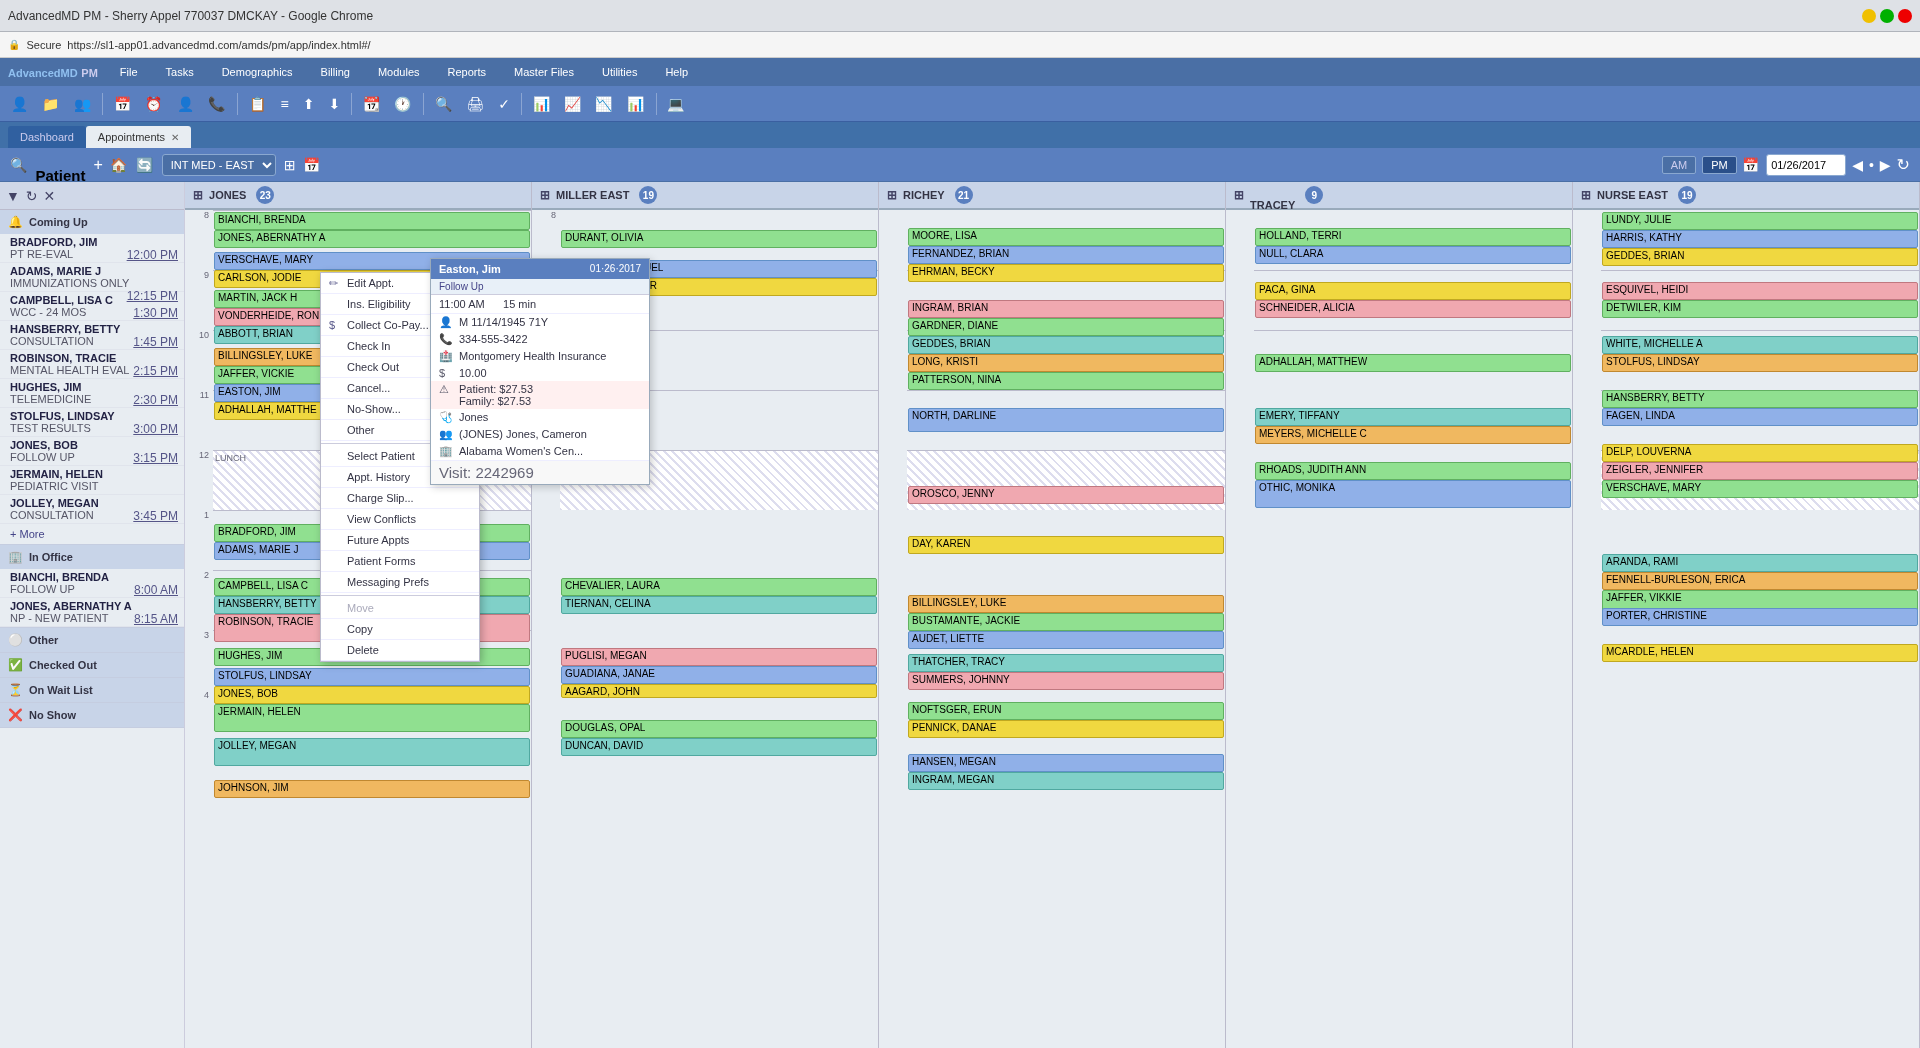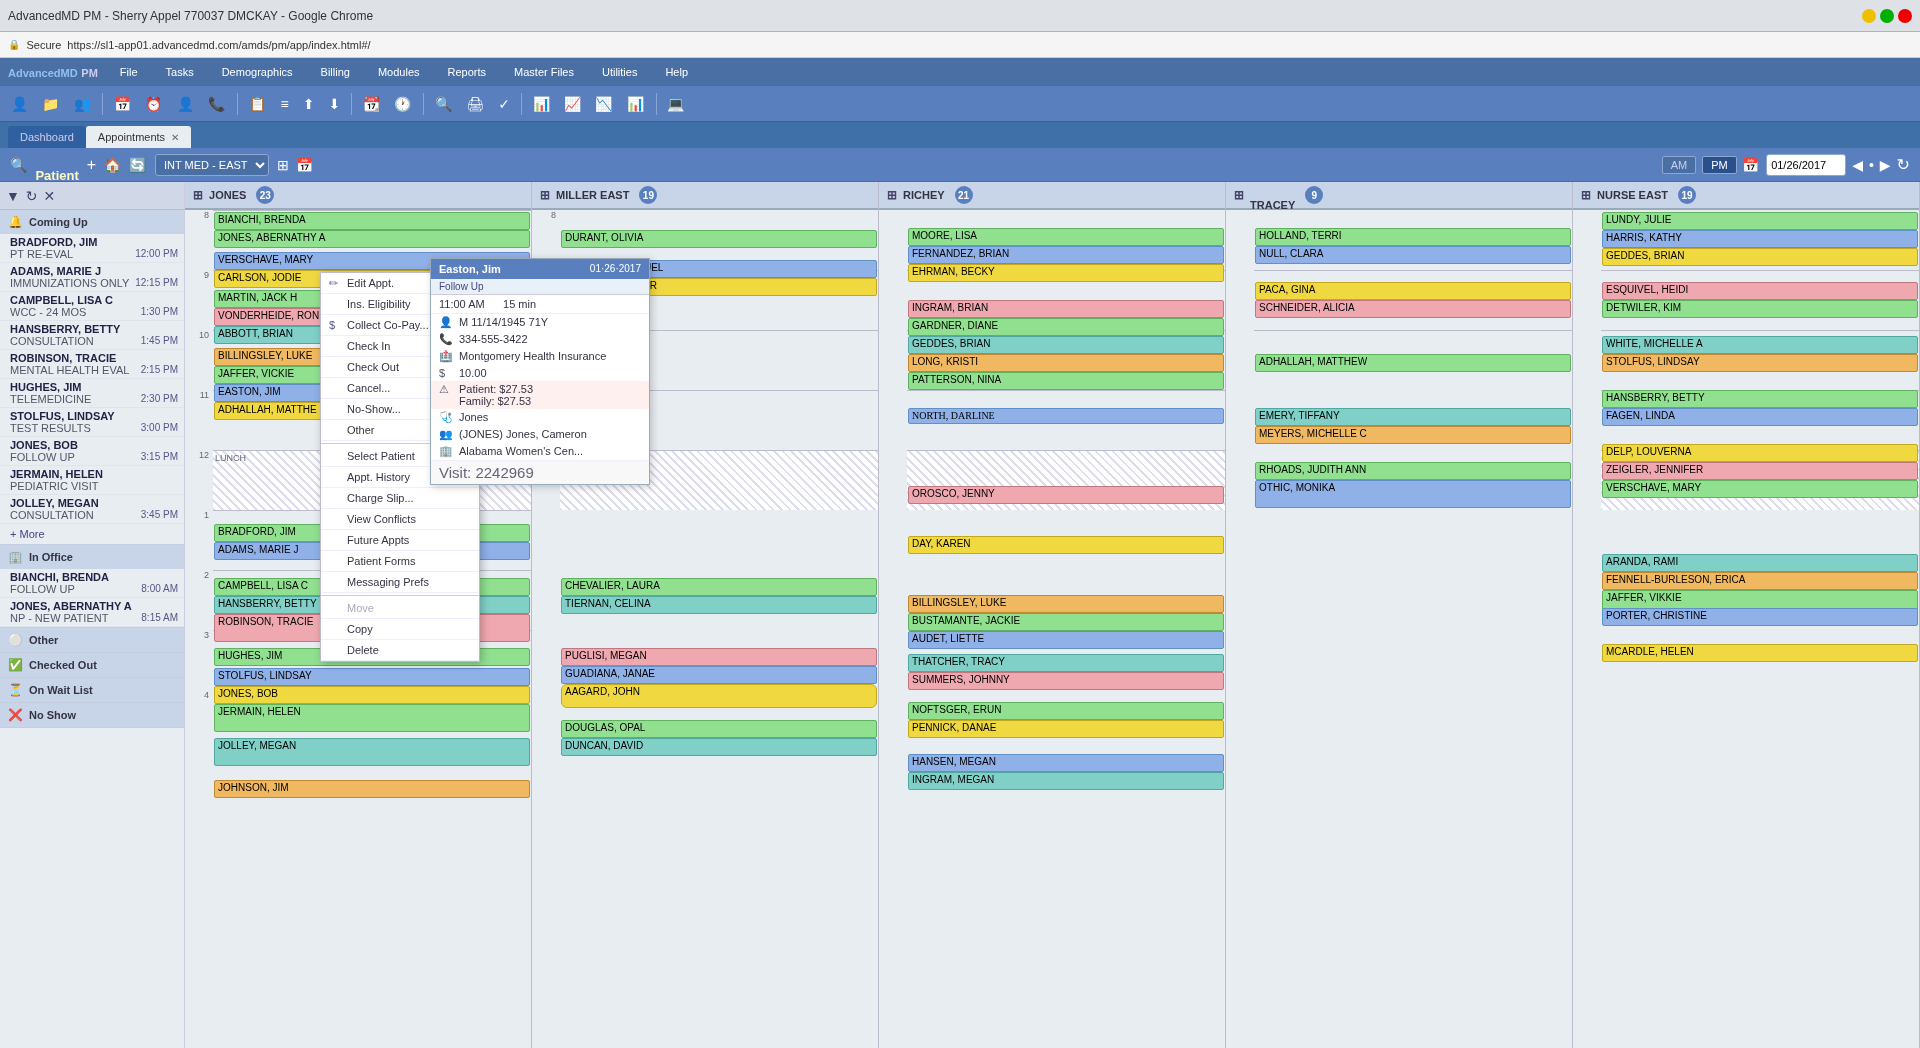--- a/index.html
+++ b/index.html
@@ -30,21 +30,21 @@
 
     
     .tabs-bar { background: #4070a8; height: 26px; display: flex; align-items: flex-end; padding: 0 8px; }
     .tab { height: 22px; padding: 0 12px; display: flex; align-items: center; cursor: pointer; border-radius: 3px 3px 0 0; font-size: 11px; }
     .tab.active { background: #e8edf2; color: #333; }
     .tab.inactive { background: #3060a0; color: #cce; }
     .tab-close { margin-left: 6px; color: #666; font-size: 10px; cursor: pointer; }
 
     
     .search-bar { background: #5a7fbf; height: 34px; display: flex; align-items: center; padding: 0 10px; gap: 8px; border-bottom: 1px solid #4a6fa5; }
-    .search-label { color: #fef9c3; font-weight: bold; font-size: 13px; margin-top: 21px; }
+    .search-label { color: #000000; font-weight: bold; font-size: 15px; margin-top: 21px; }
     .search-add-btn { color: white; font-size: 16px; cursor: pointer; }
     .search-nav-btn { color: white; font-size: 14px; cursor: pointer; }
     .provider-selector { background: #4a6fa5; color: white; border: 1px solid #8aa8d0; border-radius: 3px; height: 22px; padding: 0 4px; font-size: 11px; }
     .calendar-controls { display: flex; align-items: center; gap: 6px; margin-left: auto; }
     .ampm-btn { padding: 2px 8px; border: 1px solid #8aa8d0; background: #4a6fa5; color: #cce; border-radius: 2px; cursor: pointer; font-size: 11px; }
     .ampm-btn.active { background: #2a4f8a; color: white; }
     .date-input { height: 22px; width: 80px; border: 1px solid #8aa8d0; border-radius: 3px; padding: 0 4px; font-size: 11px; background: white; }
     .nav-arrow { color: white; cursor: pointer; font-size: 14px; }
     .refresh-btn { color: white; font-size: 16px; cursor: pointer; }
 
@@ -54,21 +54,21 @@
     
     .sidebar { width: 185px; background: #e8edf2; border-right: 1px solid #ccd; overflow-y: auto; flex-shrink: 0; }
     .sidebar-filter-bar { background: #d0d8e8; height: 28px; display: flex; align-items: center; padding: 0 6px; gap: 6px; border-bottom: 1px solid #bbc; }
     .filter-icon { color: #446; font-size: 14px; cursor: pointer; }
     .sidebar-section { border-bottom: 1px solid #c5cde0; }
     .sidebar-section-header { background: #c8d4e8; height: 24px; display: flex; align-items: center; padding: 0 8px; gap: 6px; font-weight: bold; color: #334; cursor: pointer; }
     .section-icon { font-size: 12px; }
     .sidebar-item { padding: 2px 6px 2px 10px; cursor: pointer; border-bottom: 1px solid #e0e4ec; }
     .sidebar-item .patient-name { font-weight: bold; color: #224; font-size: 11px; }
     .sidebar-item .appt-info { color: #556; font-size: 10px; }
-    .sidebar-item .appt-time { float: right; color: #558; font-size: 10px; }
+    .sidebar-item .appt-time { float: right; color: #558; font-size: 12px; text-decoration: underline; }
     .more-btn { padding: 4px 10px; color: #448; cursor: pointer; font-size: 11px; }
 
     
     .calendar-area { flex: 1; display: flex; overflow: hidden; }
     .provider-col { flex: 1; border-right: 1px solid #bbc; min-width: 0; overflow: hidden; }
     .provider-header { background: #c8d4e8; height: 28px; display: flex; align-items: center; padding: 0 8px; border-bottom: 2px solid #9ab; font-weight: bold; color: #334; font-size: 12px; gap: 6px; }
     .provider-header-icon { color: #446; font-size: 12px; }
     .provider-badge { background: #5a7fbf; color: white; border-radius: 50%; width: 18px; height: 18px; display: flex; align-items: center; justify-content: center; font-size: 10px; margin-left: 4px; }
     .appt-block { position: absolute; left: 1px; right: 1px; border-radius: 2px; padding: 1px 3px; font-size: 10px; cursor: pointer; z-index: 1; overflow: hidden; }
     .appt-block.green { background: #90e090; border: 1px solid #60b060; }
@@ -409,21 +409,21 @@
             <div style="position:absolute;left:0;right:0;top:180px;border-top:1px solid #bbc;"></div>
             <div style="position:absolute;left:0;right:0;top:240px;border-top:1px solid #bbc;background:repeating-linear-gradient(45deg,#dde,#dde 2px,#fff 2px,#fff 6px);height:60px;"></div>
 
             <div class="appt-block green" style="top:20px;height:18px;">DURANT, OLIVIA</div>
             <div class="appt-block blue" style="top:50px;height:18px;">ELOMRABI, SAMUEL</div>
             <div class="appt-block yellow" style="top:68px;height:18px;">VASQUEZ, GINGER</div>
             <div class="appt-block green" style="top:368px;height:18px;">CHEVALIER, LAURA</div>
             <div class="appt-block teal" style="top:386px;height:18px;">TIERNAN, CELINA</div>
             <div class="appt-block pink" style="top:438px;height:18px;">PUGLISI, MEGAN</div>
             <div class="appt-block blue" style="top:456px;height:18px;">GUADIANA, JANAE</div>
-            <div class="appt-block yellow" style="top:474px;height:24px;border-radius:6px;">AAGARD, JOHN</div>
+            <div class="appt-block yellow" style="top:474px;height:14px;">AAGARD, JOHN</div>
             <div class="appt-block green" style="top:510px;height:18px;">DOUGLAS, OPAL</div>
             <div class="appt-block teal" style="top:528px;height:18px;">DUNCAN, DAVID</div>
           </div>
         </div>
       </div>
     </div>
 
     <div class="provider-col" style="position:relative;">
       <div class="provider-header">
         <span class="provider-header-icon">⊞</span>
@@ -438,21 +438,21 @@
             <div style="position:absolute;left:0;right:0;top:180px;border-top:1px solid #bbc;"></div>
             <div style="position:absolute;left:0;right:0;top:240px;border-top:1px solid #bbc;background:repeating-linear-gradient(45deg,#dde,#dde 2px,#fff 2px,#fff 6px);height:60px;"></div>
             <div class="appt-block green" style="top:18px;height:18px;">MOORE, LISA</div>
             <div class="appt-block blue" style="top:36px;height:18px;">FERNANDEZ, BRIAN</div>
             <div class="appt-block yellow" style="top:54px;height:18px;">EHRMAN, BECKY</div>
             <div class="appt-block pink" style="top:90px;height:18px;">INGRAM, BRIAN</div>
             <div class="appt-block green" style="top:108px;height:18px;">GARDNER, DIANE</div>
             <div class="appt-block teal" style="top:126px;height:18px;">GEDDES, BRIAN</div>
             <div class="appt-block orange" style="top:144px;height:18px;">LONG, KRISTI</div>
             <div class="appt-block green" style="top:162px;height:18px;">PATTERSON, NINA</div>
-            <div class="appt-block blue" style="top:198px;height:16px;font-family:Liberation Serif, serif;">NORTH, DARLINE</div>
+            <div class="appt-block blue" style="top:198px;height:24px;">NORTH, DARLINE</div>
             <div class="appt-block pink" style="top:276px;height:18px;">OROSCO, JENNY</div>
             <div class="appt-block yellow" style="top:326px;height:18px;">DAY, KAREN</div>
             <div class="appt-block orange" style="top:385px;height:18px;">BILLINGSLEY, LUKE</div>
             <div class="appt-block green" style="top:403px;height:18px;">BUSTAMANTE, JACKIE</div>
             <div class="appt-block blue" style="top:421px;height:18px;">AUDET, LIETTE</div>
             <div class="appt-block teal" style="top:444px;height:18px;">THATCHER, TRACY</div>
             <div class="appt-block pink" style="top:462px;height:18px;">SUMMERS, JOHNNY</div>
             <div class="appt-block green" style="top:492px;height:18px;">NOFTSGER, ERUN</div>
             <div class="appt-block yellow" style="top:510px;height:18px;">PENNICK, DANAE</div>
             <div class="appt-block blue" style="top:544px;height:18px;">HANSEN, MEGAN</div>

